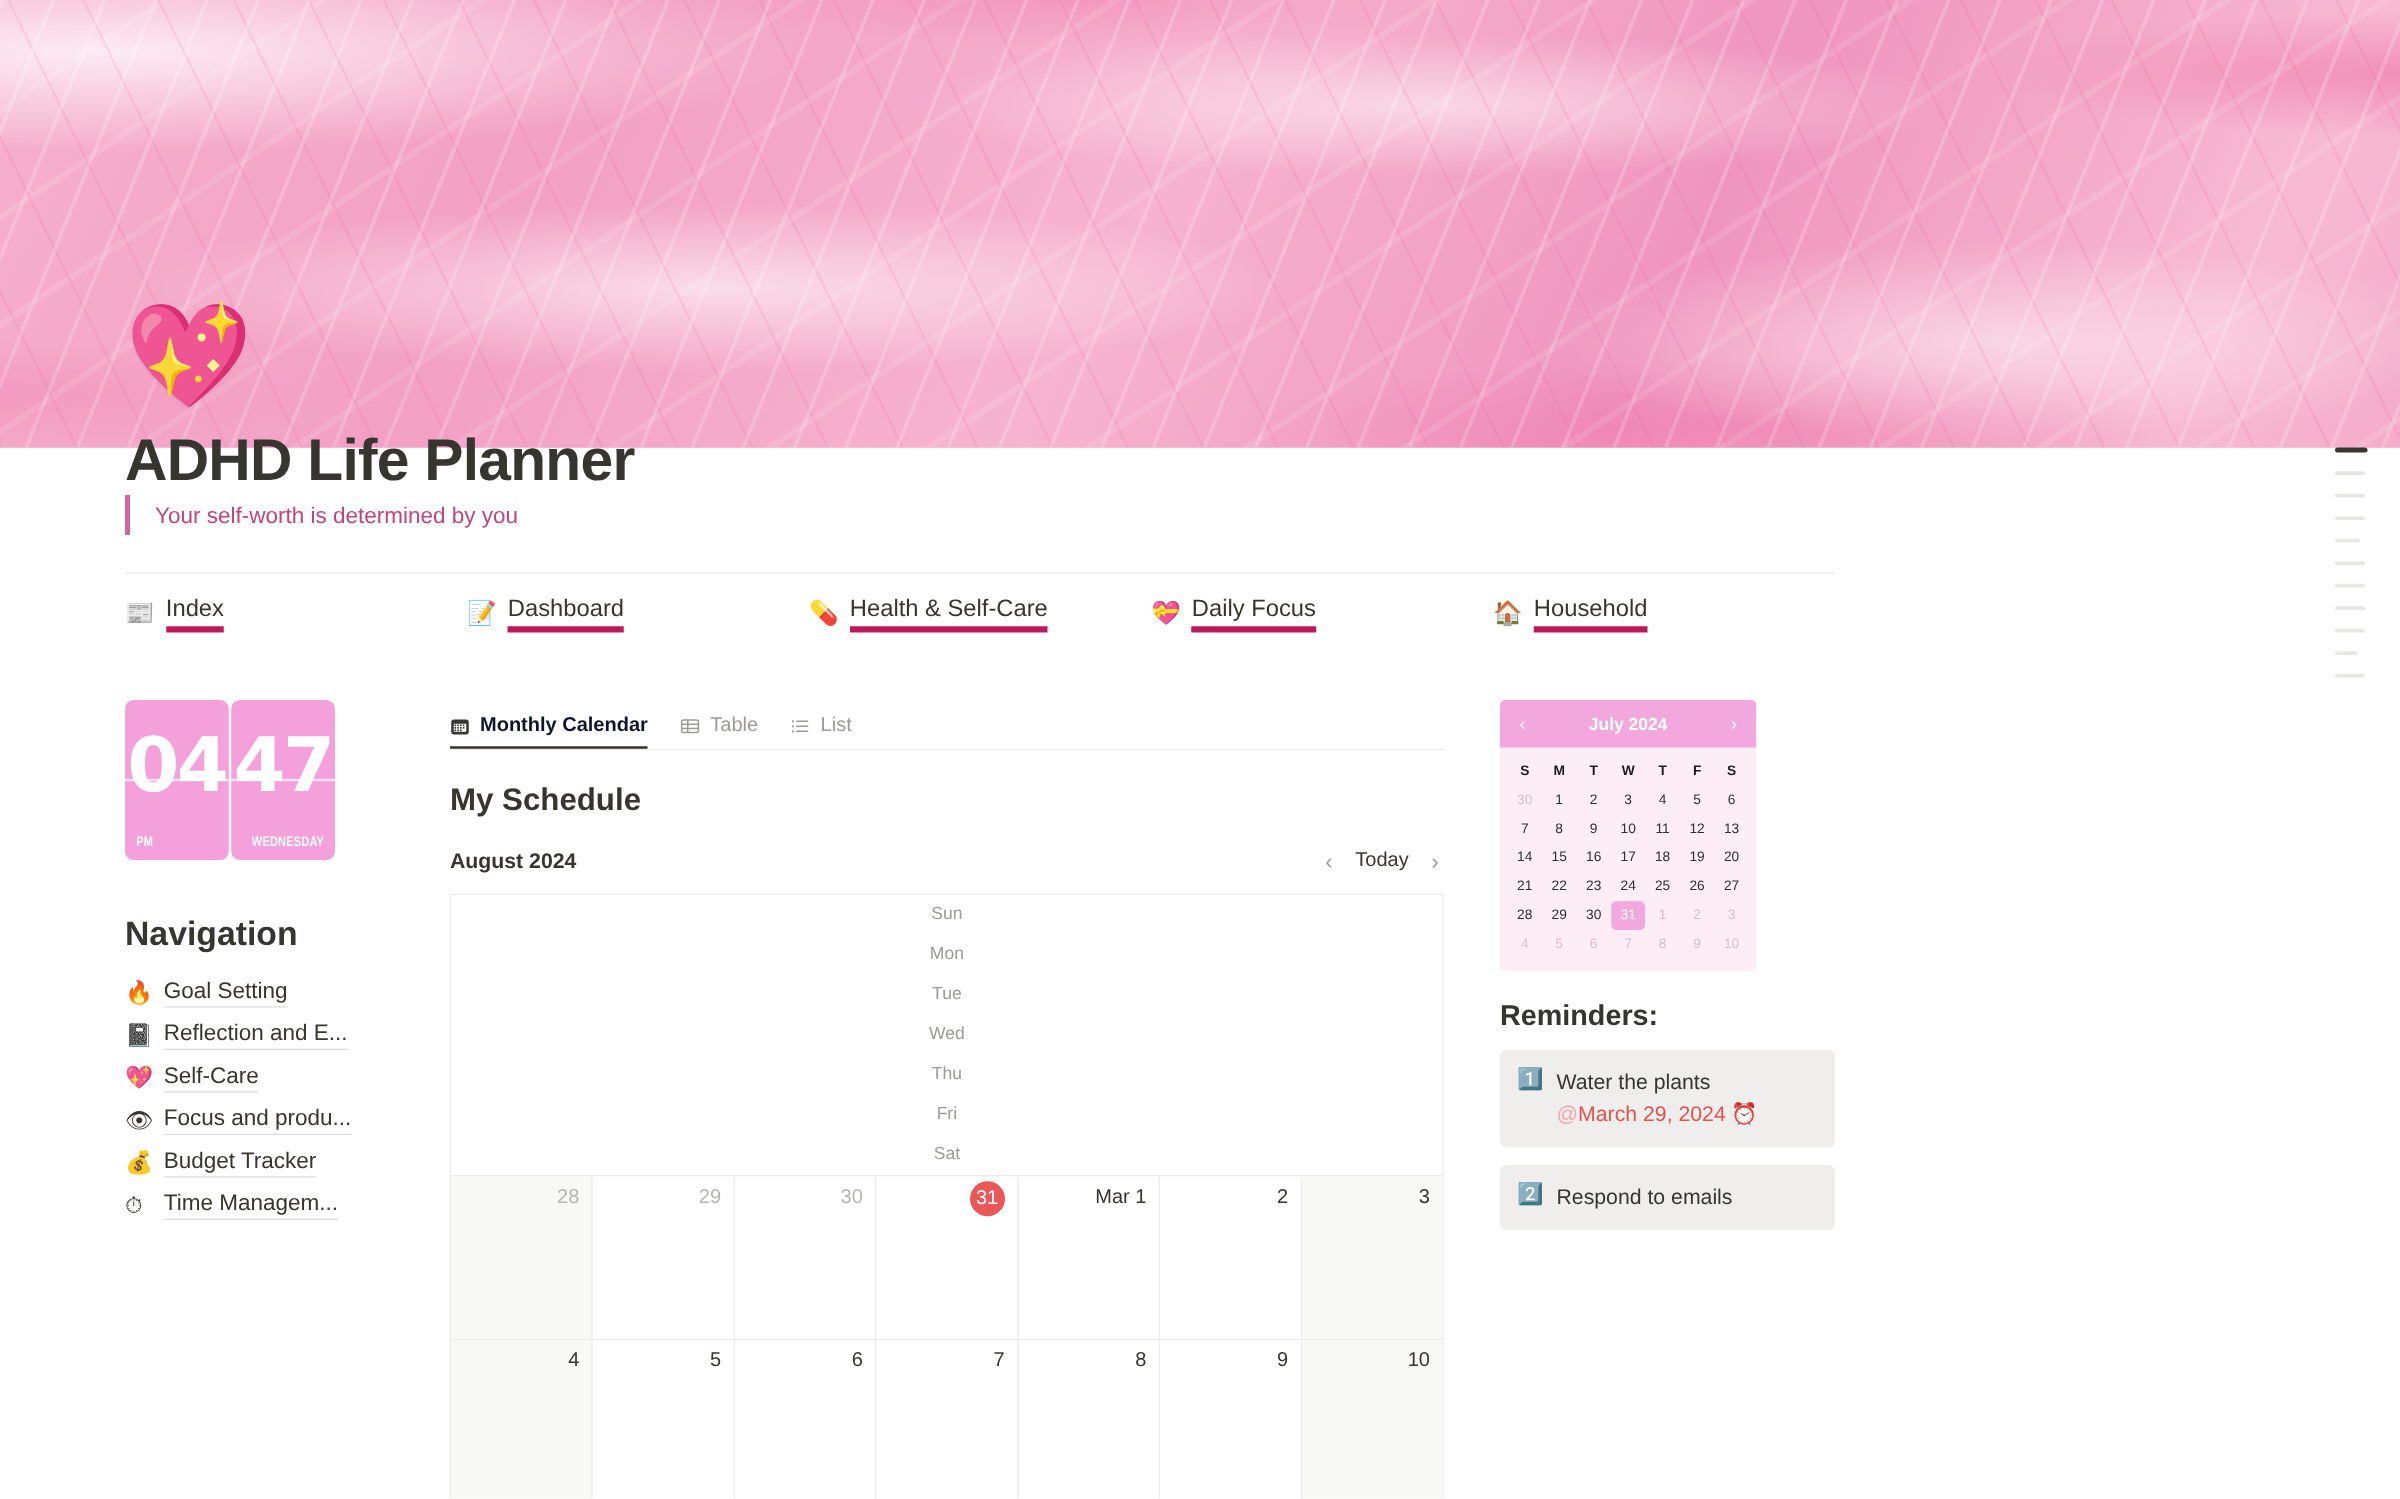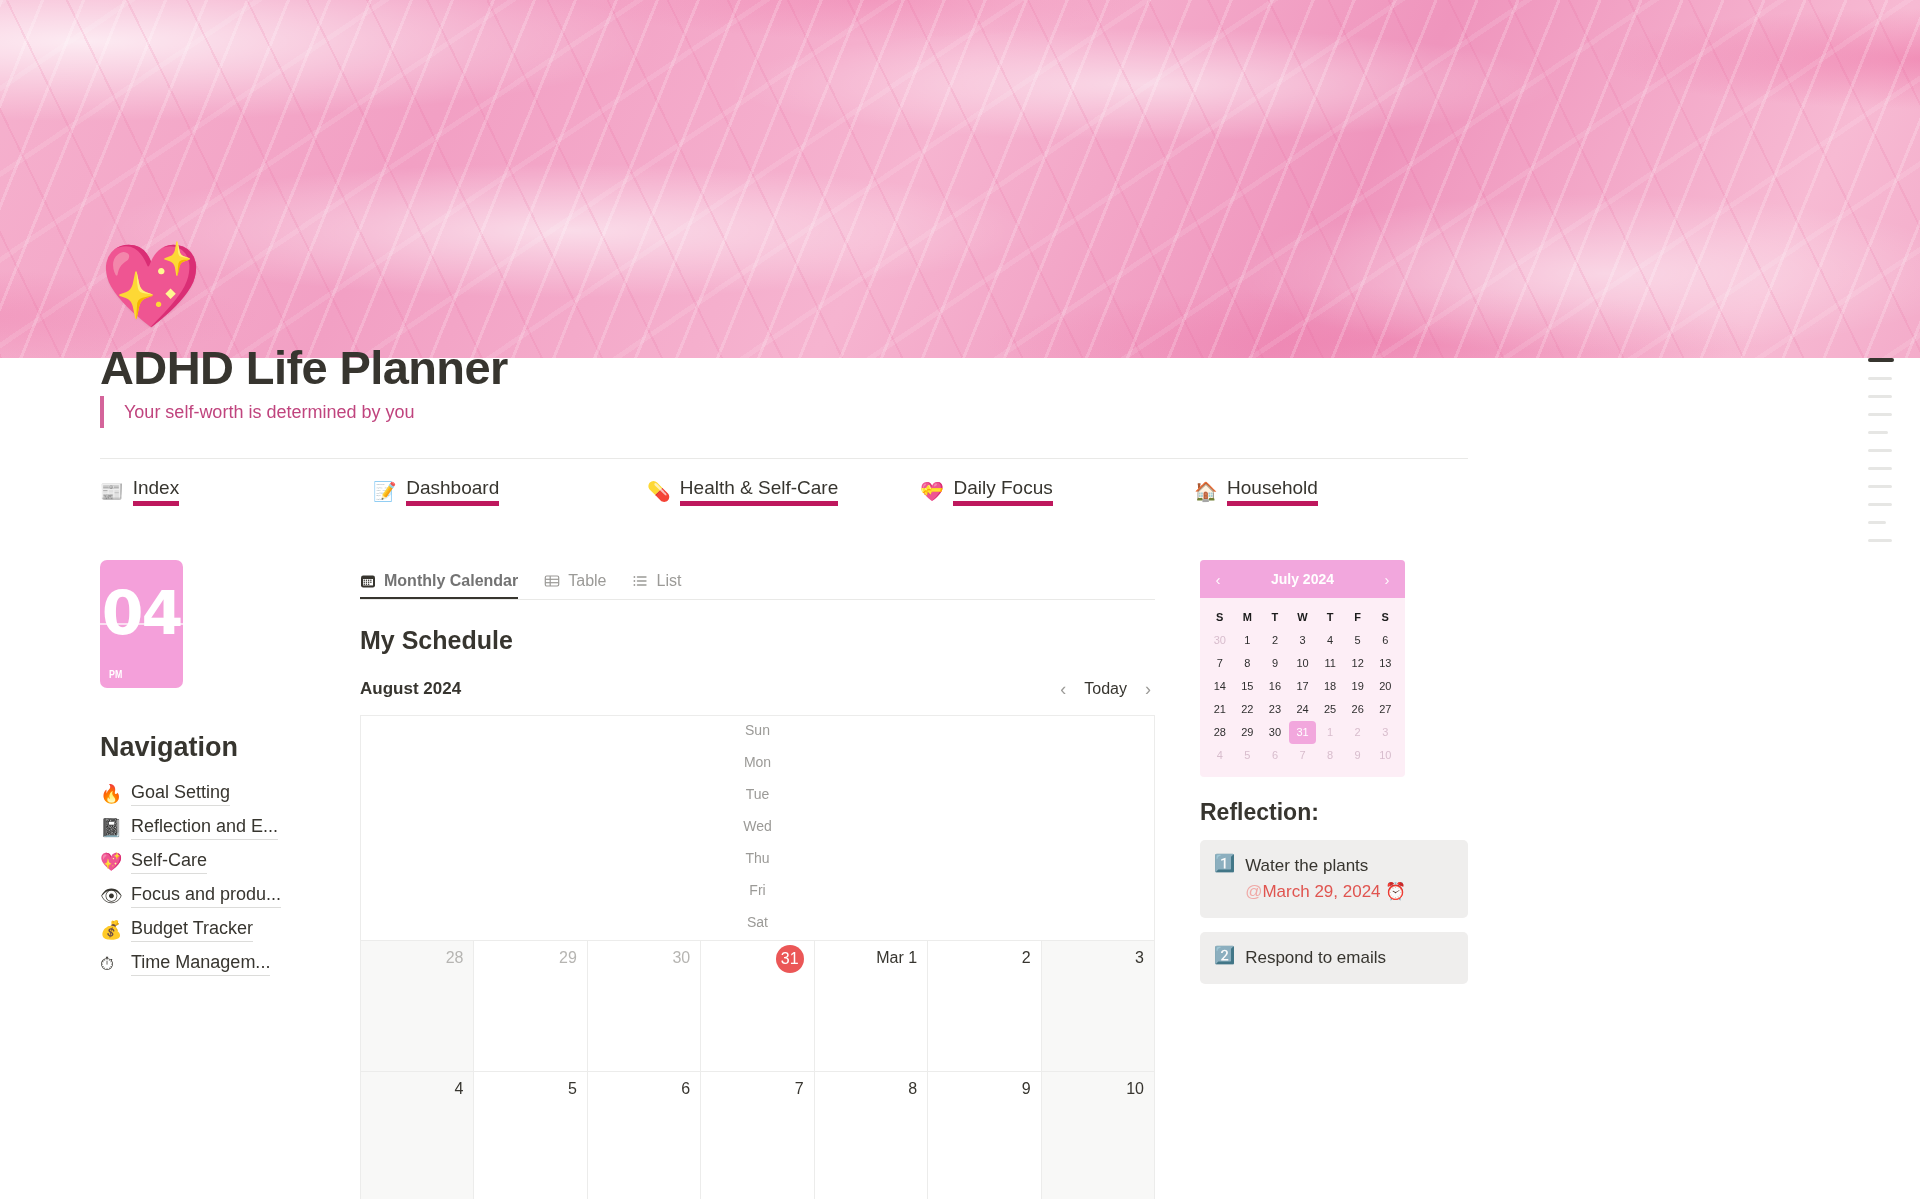--- a/index.html
+++ b/index.html
@@ -107,21 +107,21 @@
     border-bottom: 1px solid #dcdcda; padding-bottom: 2px; white-space: nowrap;
   }
 
   
   .center-col { position: absolute; left: 360px; top: 560px; width: 795px; }
   .view-tabs {
     display: flex; align-items: flex-end; gap: 26px;
     border-bottom: 1px solid #e9e9e7; height: 40px;
   }
   .vtab { display: flex; align-items: center; gap: 8px; padding-bottom: 9px; font-size: 16px; color: #9b9a97; }
-  .vtab.active { color: #737373; font-weight: 600; box-shadow: inset 0 -2px 0 0 #37352f; }
+  .vtab.active { color: #0f172a; font-weight: 600; box-shadow: inset 0 -2px 0 0 #37352f; }
   .vtab svg { display: block; }
 
   .schedule-title { margin-top: 26px; font-size: 25px; font-weight: 700; color: #37352f; }
 
   .cal-header { margin-top: 20px; display: flex; align-items: center; height: 28px; }
   .cal-month { font-size: 17px; font-weight: 700; color: #37352f; }
   .cal-nav { margin-left: auto; display: flex; align-items: center; gap: 14px; color: #7d7c78; }
   .cal-nav .arrow { font-size: 18px; line-height: 1; color: #9b9a97; padding: 2px 4px; }
   .cal-nav .today { font-size: 16px; color: #37352f; }
 
@@ -228,20 +228,25 @@
         <span class="nav-label">Household</span>
       </div>
     </div>
 
   <div class="left-col">
     <div class="flip-clock">
       <div class="flip-card">
         <div class="big">04</div>
         <div class="hline"></div>
         <div class="sub left">PM</div>
+      </div>
+      <div class="flip-card">
+        <div class="big">47</div>
+        <div class="hline"></div>
+        <div class="sub right">WEDNESDAY</div>
       </div>
     </div>
 
     <h2 class="nav-heading">Navigation</h2>
     <div class="nav-list" id="navlist">
         <div class="nav-row">
           <span class="emo">🔥</span>
           <span class="lbl">Goal Setting</span>
         </div>
         <div class="nav-row">
@@ -431,21 +436,21 @@
               <div class="mut">6</div>
               <div class="mut">7</div>
               <div class="mut">8</div>
               <div class="mut">9</div>
               <div class="mut">10</div>
             </div>
           </div>
       </div>
     </div>
 
-    <h2 class="reminders-title">Reflection:</h2>
+    <h2 class="reminders-title">Reminders:</h2>
     <div id="reminders">
         <div class="reminder">
           <span class="rnum">1️⃣</span>
           <div class="rbody">
             <div>Water the plants</div>
             <div class="rdate"><span class="at">@</span><span>March 29, 2024</span><span> ⏰</span></div>
           </div>
         </div>
         <div class="reminder">
           <span class="rnum">2️⃣</span>

